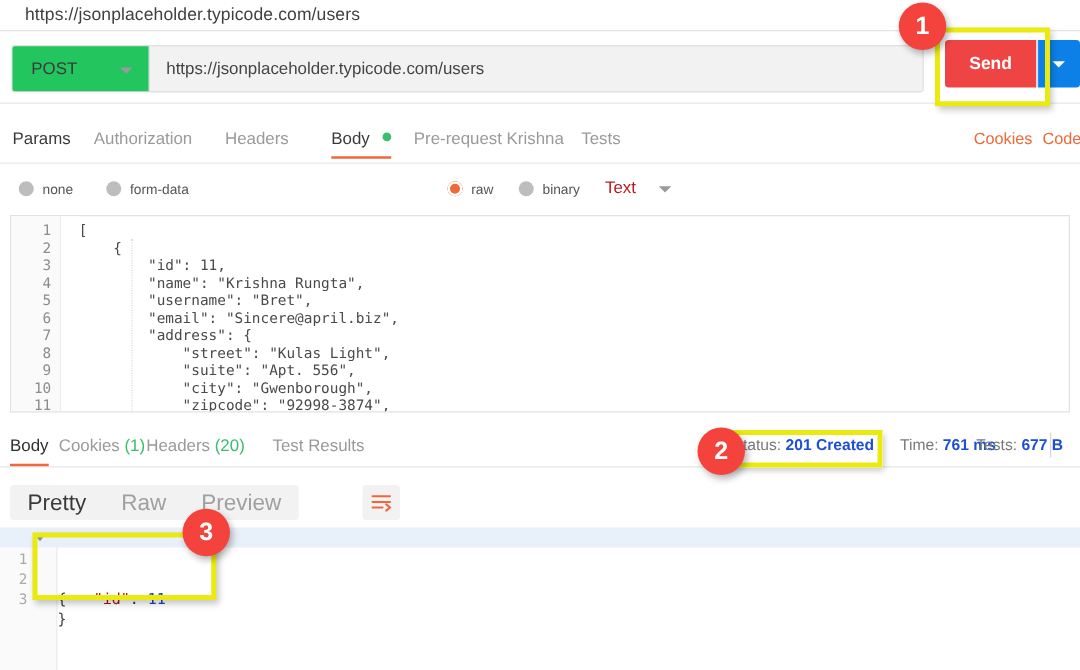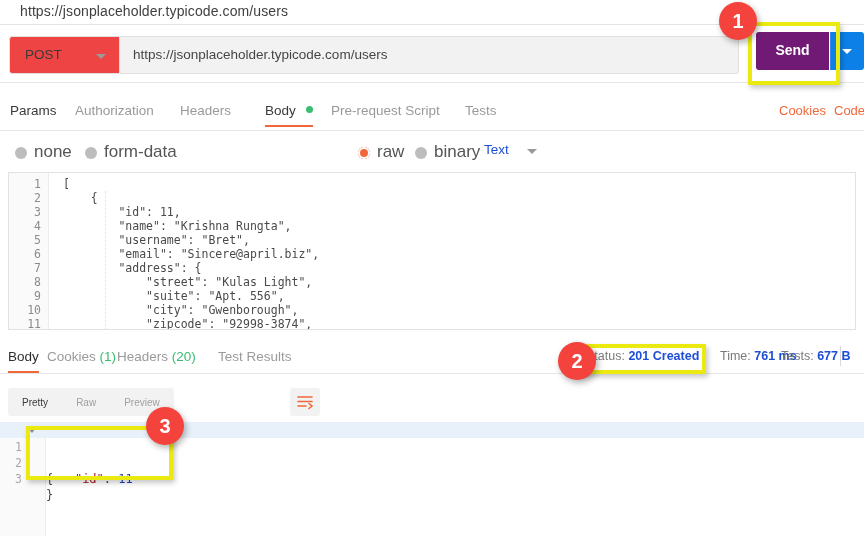--- a/index.html
+++ b/index.html
@@ -21,21 +21,21 @@
     font-size: 14px; color: #3f3f3f; letter-spacing: .1px;
   }
 
   
   .req-row {
     position: absolute; left: 0; top: 26px; width: 864px; height: 57px;
     background: #fff; border-bottom: 1px solid #e8e8e8;
   }
   .method-box {
     position: absolute; left: 9px; top: 10px; width: 110px; height: 38px;
-    background: #ef4444; border: 1px solid #e0e0e0; border-right: none;
+    background: #22c55e; border: 1px solid #e0e0e0; border-right: none;
     border-radius: 3px 0 0 3px; cursor: pointer;
   }
   .method-label {
     position: absolute; left: 15px; top: 10px; font-size: 13.5px; color: #3a3a3a;
   }
   .caret-dn {
     position: absolute; width: 0; height: 0;
     border-left: 5px solid transparent; border-right: 5px solid transparent;
     border-top: 5px solid #9a9a9a;
   }
@@ -43,21 +43,21 @@
   .url-box {
     position: absolute; left: 119px; top: 10px; width: 620px; height: 38px;
     background: #f2f2f2; border: 1px solid #e0e0e0; border-radius: 0 3px 3px 0;
     cursor: text;
   }
   .url-text {
     position: absolute; left: 13px; top: 10px; font-size: 13.5px; color: #454545;
   }
   .send-btn {
     position: absolute; left: 756px; top: 32px; width: 73px; height: 38px;
-    background: #701a75; border-radius: 3px 0 0 3px; cursor: pointer;
+    background: #ef4444; border-radius: 3px 0 0 3px; cursor: pointer;
     z-index: 6;
   }
   .send-btn-label {
     position: absolute; left: 0; top: 10px; width: 73px; text-align: center;
     color: #fff; font-size: 14px; font-weight: bold;
   }
   .send-caret-btn {
     position: absolute; left: 830px; top: 32px; width: 34px; height: 38px;
     background: #0d80e8; border-radius: 0 3px 3px 0; cursor: pointer;
     border-left: 1px solid #2d8fea; z-index: 6;
@@ -92,22 +92,22 @@
   
   .body-types {
     position: absolute; left: 0; top: 132px; width: 864px; height: 37px; background: #fff;
   }
   .radio-item { position: absolute; top: 10px; cursor: pointer; white-space: nowrap; }
   .radio-dot {
     display: inline-block; width: 12px; height: 12px; border-radius: 50%;
     background: #bdbdbd; vertical-align: -2px; margin-right: 7px;
   }
   .radio-dot.sel { background: #f0683a; box-shadow: inset 0 0 0 2px #fff, inset 0 0 0 3px #f0683a; }
-  .radio-label { font-size: 17px; color: #555; }
-  .text-sel { position: absolute; top: 142px; left: 484px; font-size: 13.5px; color: #1d4ed8; cursor: pointer; }
+  .radio-label { font-size: 11px; color: #555; }
+  .text-sel { position: absolute; top: 142px; left: 484px; font-size: 13.5px; color: #b91c1c; cursor: pointer; }
   .text-caret { left: 527px; top: 149px; }
 
   
   .editor {
     position: absolute; left: 8px; top: 172px; width: 848px; height: 158px;
     background: #fff; border: 1px solid #e2e2e2; overflow: hidden;
   }
   .ed-gutter {
     position: absolute; left: 0; top: 0; width: 40px; height: 100%;
     background: #fafafa; border-right: 1px solid #ececec;
@@ -141,21 +141,21 @@
   .meta-key { color: #7a7a7a; }
   .meta-val { color: #1d4ed8; font-weight: bold; }
   .meta-div { position: absolute; left: 840px; top: 346px; width: 1px; height: 20px; background: #d8d8d8; }
 
   
   .fmt-bar { position: absolute; left: 0; top: 383px; width: 864px; height: 38px; background: #fff; }
   .fmt-group {
     position: absolute; left: 8px; top: 5px; height: 28px; background: #f2f2f2;
     border-radius: 3px; display: flex; align-items: center;
   }
-  .fmt-btn { font-size: 10px; color: #a0a0a0; padding: 0 14px; cursor: pointer; white-space: nowrap; }
+  .fmt-btn { font-size: 18px; color: #a0a0a0; padding: 0 14px; cursor: pointer; white-space: nowrap; }
   .fmt-btn.active { color: #3a3a3a; }
   .json-group {
     position: absolute; left: 206px; top: 5px; width: 74px; height: 28px;
     background: #f2f2f2; border-radius: 3px; cursor: pointer;
   }
   .json-label { position: absolute; left: 12px; top: 6px; font-size: 13px; color: #555; }
   .json-caret { left: 55px; top: 12px; }
   .wrap-btn {
     position: absolute; left: 290px; top: 5px; width: 30px; height: 28px;
     background: #f2f2f2; border-radius: 3px; cursor: pointer;
@@ -238,21 +238,21 @@
     </div>
     <div class="rtab" style="left:180px">
       <span>Headers</span>
     </div>
     <div class="rtab active" style="left:265px">
       <span>Body</span>
       <span class="body-dot"></span>
       <span class="rtab-underline"></span>
     </div>
     <div class="rtab" style="left:331px">
-      <span>Pre-request Script</span>
+      <span>Pre-request Krishna</span>
     </div>
     <div class="rtab" style="left:465px">
       <span>Tests</span>
     </div>
   </div>
   <div class="top-right-link" style="left:779px">Cookies</div>
   <div class="top-right-link" style="left:834px">Code</div>
 
   <div class="body-types">
     <div class="radio-item" style="left:15px">

